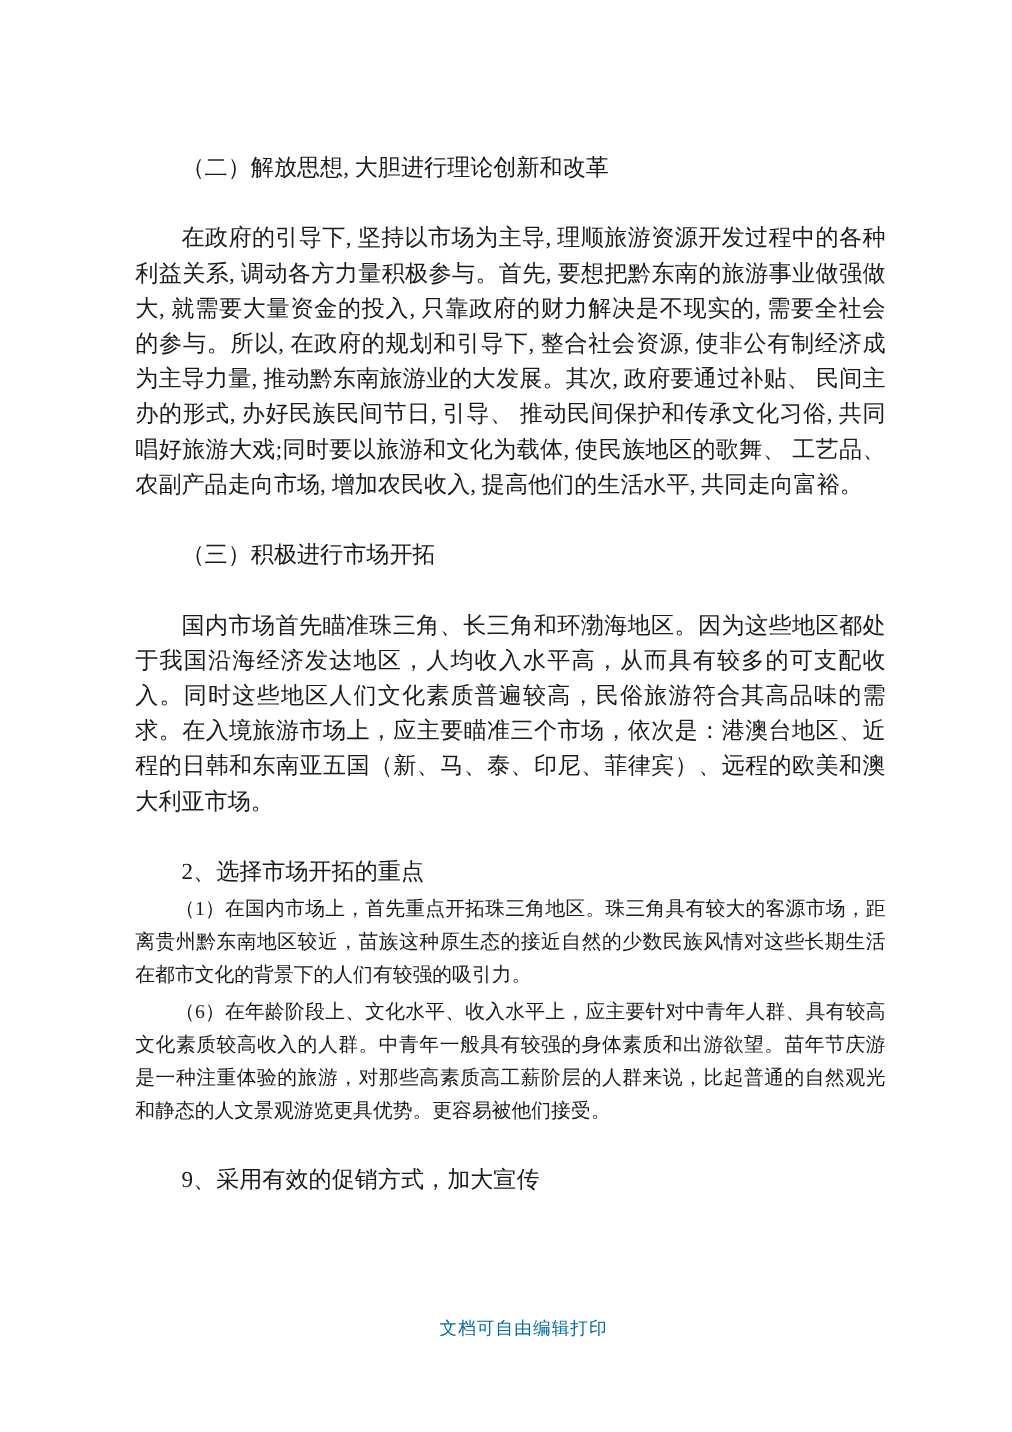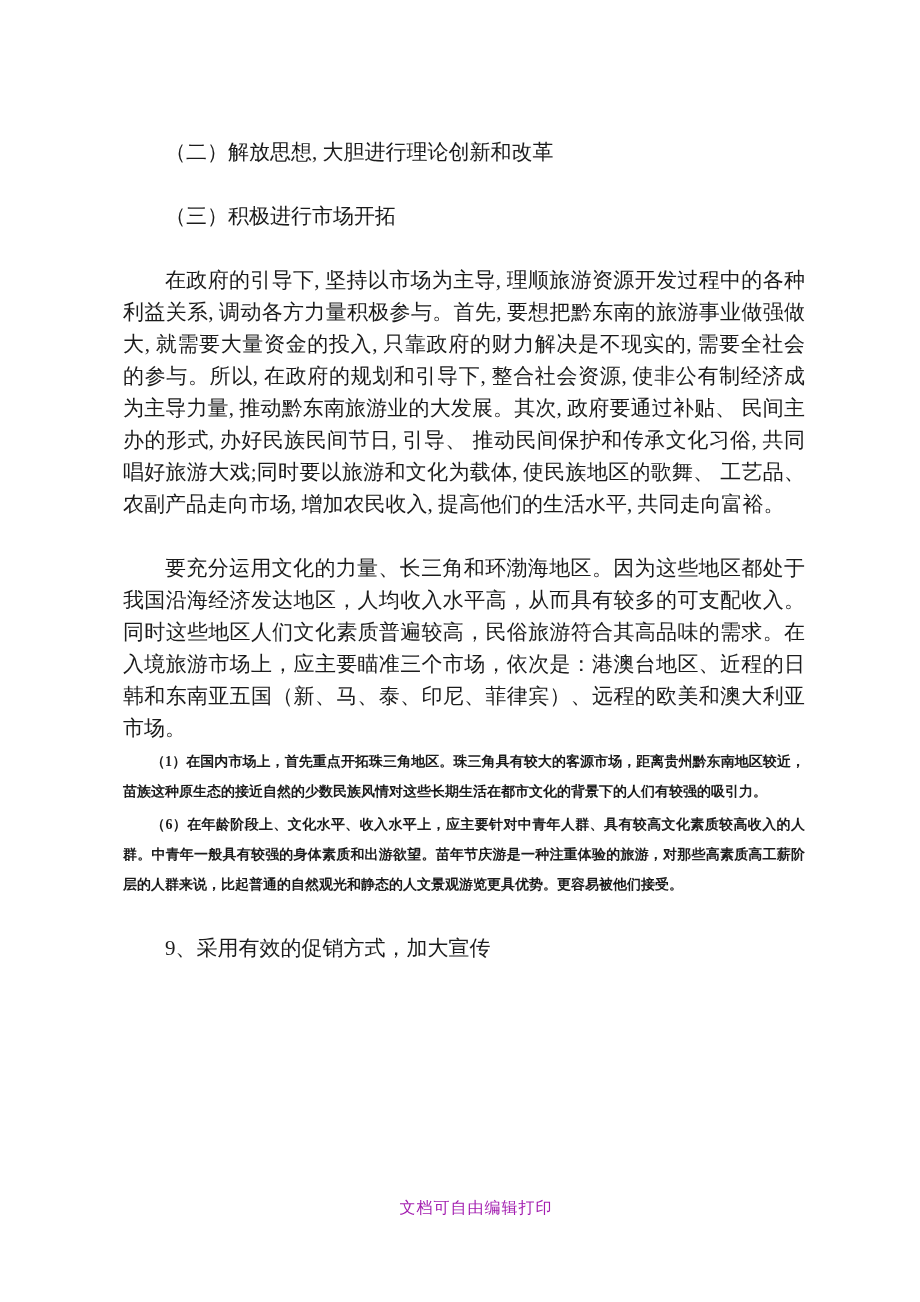--- a/index.html
+++ b/index.html
@@ -34,50 +34,50 @@
     margin: 0;
     padding: 0;
     text-indent: 2em;
   }
   .block.size-large {
     font-size: 21px;
     line-height: 32px;
     margin-top: 32px;
   }
   .block.size-small {
-    font-size: 14px;
+    font-size: 18px;
     line-height: 30px;
     margin: 3px 0;
-    font-weight: bold;
   }
   .doc-footer {
     position: absolute;
     left: 0;
     top: 1198px;
     width: 920px;
     text-align: center;
   }
   .doc-footer span {
     font-family: "Liberation Sans", "DejaVu Sans", sans-serif;
     font-size: 16px;
-    color: #a21caf;
+    color: #0369a1;
     letter-spacing: 1px;
     margin-left: 32px;
   }
 </style>
 </head>
 <body>
 
 <div class="doc-page">
 
   <div class="doc-body" id="doc-body">
       <div class="block size-large">（二）解放思想, 大胆进行理论创新和改革</div>
+      <div class="block size-large">在政府的引导下, 坚持以市场为主导, 理顺旅游资源开发过程中的各种利益关系, 调动各方力量积极参与。首先, 要想把黔东南的旅游事业做强做大, 就需要大量资金的投入, 只靠政府的财力解决是不现实的, 需要全社会的参与。所以, 在政府的规划和引导下, 整合社会资源, 使非公有制经济成为主导力量, 推动黔东南旅游业的大发展。其次, 政府要通过补贴、 民间主办的形式, 办好民族民间节日, 引导、 推动民间保护和传承文化习俗, 共同唱好旅游大戏;同时要以旅游和文化为载体, 使民族地区的歌舞、 工艺品、 农副产品走向市场, 增加农民收入, 提高他们的生活水平, 共同走向富裕。</div>
       <div class="block size-large">（三）积极进行市场开拓</div>
-      <div class="block size-large">在政府的引导下, 坚持以市场为主导, 理顺旅游资源开发过程中的各种利益关系, 调动各方力量积极参与。首先, 要想把黔东南的旅游事业做强做大, 就需要大量资金的投入, 只靠政府的财力解决是不现实的, 需要全社会的参与。所以, 在政府的规划和引导下, 整合社会资源, 使非公有制经济成为主导力量, 推动黔东南旅游业的大发展。其次, 政府要通过补贴、 民间主办的形式, 办好民族民间节日, 引导、 推动民间保护和传承文化习俗, 共同唱好旅游大戏;同时要以旅游和文化为载体, 使民族地区的歌舞、 工艺品、 农副产品走向市场, 增加农民收入, 提高他们的生活水平, 共同走向富裕。</div>
-      <div class="block size-large">要充分运用文化的力量、长三角和环渤海地区。因为这些地区都处于我国沿海经济发达地区，人均收入水平高，从而具有较多的可支配收入。同时这些地区人们文化素质普遍较高，民俗旅游符合其高品味的需求。在入境旅游市场上，应主要瞄准三个市场，依次是：港澳台地区、近程的日韩和东南亚五国（新、马、泰、印尼、菲律宾）、远程的欧美和澳大利亚市场。</div>
+      <div class="block size-large">国内市场首先瞄准珠三角、长三角和环渤海地区。因为这些地区都处于我国沿海经济发达地区，人均收入水平高，从而具有较多的可支配收入。同时这些地区人们文化素质普遍较高，民俗旅游符合其高品味的需求。在入境旅游市场上，应主要瞄准三个市场，依次是：港澳台地区、近程的日韩和东南亚五国（新、马、泰、印尼、菲律宾）、远程的欧美和澳大利亚市场。</div>
+      <div class="block size-large">2、选择市场开拓的重点</div>
       <div class="block size-small">（1）在国内市场上，首先重点开拓珠三角地区。珠三角具有较大的客源市场，距离贵州黔东南地区较近，苗族这种原生态的接近自然的少数民族风情对这些长期生活在都市文化的背景下的人们有较强的吸引力。</div>
       <div class="block size-small">（6）在年龄阶段上、文化水平、收入水平上，应主要针对中青年人群、具有较高文化素质较高收入的人群。中青年一般具有较强的身体素质和出游欲望。苗年节庆游是一种注重体验的旅游，对那些高素质高工薪阶层的人群来说，比起普通的自然观光和静态的人文景观游览更具优势。更容易被他们接受。</div>
       <div class="block size-large">9、采用有效的促销方式，加大宣传</div>
     </div>
 
   <div class="doc-footer">
     <span>文档可自由编辑打印</span>
   </div>
 
 </div>

